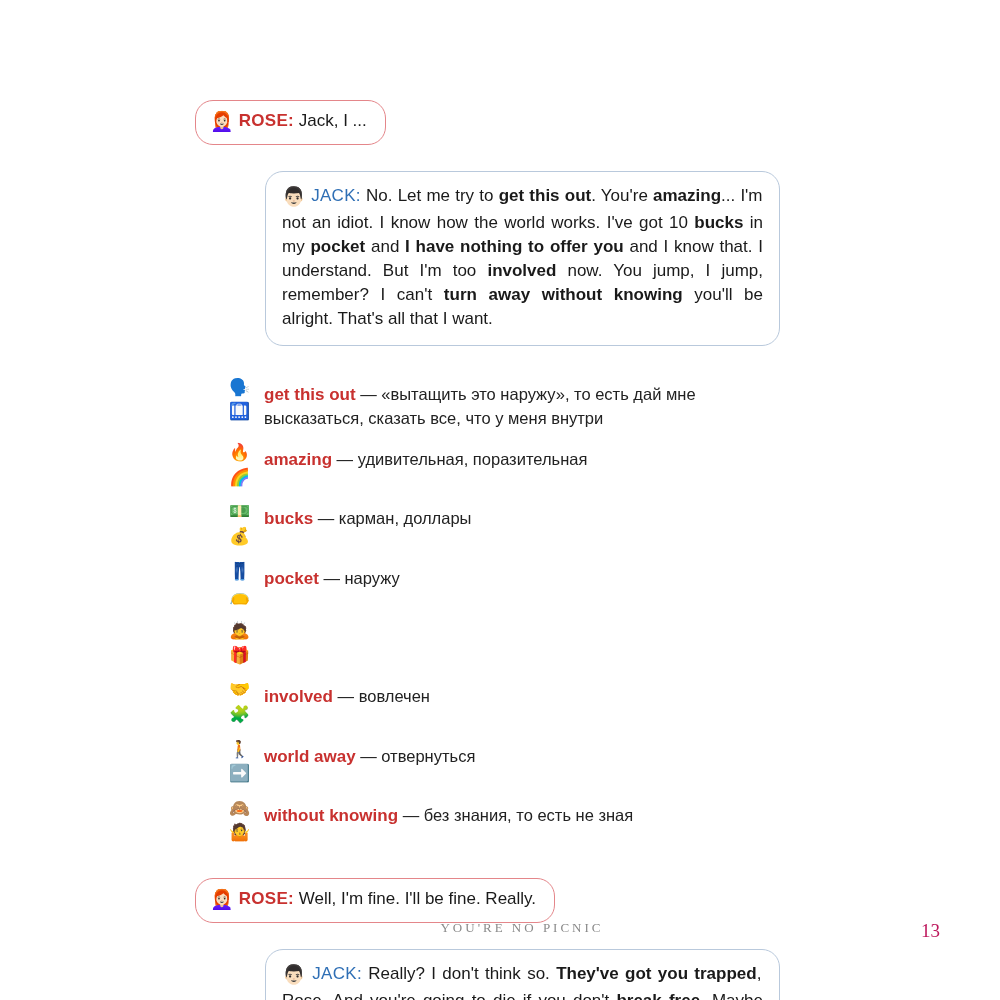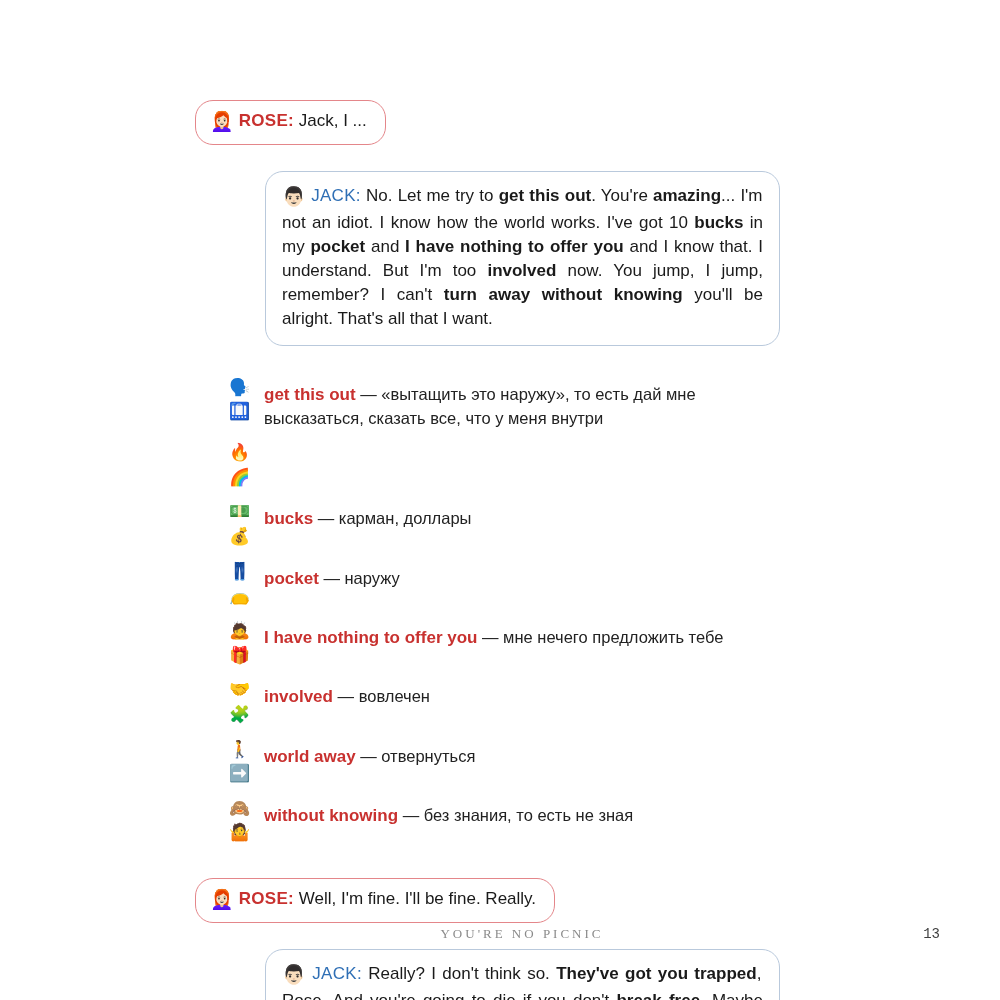--- a/index.html
+++ b/index.html
@@ -109,23 +109,23 @@
   .footer-title {
     flex: 1;
     text-align: center;
     color: #8a8a8a;
     font-size: 13px;
     letter-spacing: 3px;
     font-family: "Liberation Serif", serif;
     padding-left: 120px;
   }
   .footer-page {
-    color: #404040;
-    font-size: 14px;
-    font-family: Liberation Mono, monospace;
+    color: #be185d;
+    font-size: 19px;
+    font-family: Liberation Serif, serif;
     width: 60px;
     text-align: right;
   }
 </style>
 </head>
 <body>
 
 <div class="page">
 
   <div>
@@ -146,32 +146,32 @@
 
   <div class="spacer-30"></div>
 
   <div class="gloss">
       <div class="gloss-row">
         <div class="gloss-icons">🗣️🛄</div>
         <div class="gloss-text"><span class="term">get this out</span><span class="def"> — «вытащить это наружу», то есть дай мне высказаться, сказать все, что у меня внутри</span></div>
       </div>
       <div class="gloss-row">
         <div class="gloss-icons">🔥🌈</div>
+        <div class="gloss-text"><span class="term">amazing</span><span class="def"> — удивительная, поразительная</span></div>
       </div>
       <div class="gloss-row">
         <div class="gloss-icons">💵💰</div>
         <div class="gloss-text"><span class="term">bucks</span><span class="def"> — карман, доллары</span></div>
       </div>
       <div class="gloss-row">
         <div class="gloss-icons">👖👝</div>
         <div class="gloss-text"><span class="term">pocket</span><span class="def"> — наружу</span></div>
       </div>
       <div class="gloss-row">
         <div class="gloss-icons">🙇🎁</div>
-        <div class="gloss-text"><span class="term">I have nothing to offer you</span><span class="def"> — мне нечего предложить тебе</span></div>
       </div>
       <div class="gloss-row">
         <div class="gloss-icons">🤝🧩</div>
         <div class="gloss-text"><span class="term">involved</span><span class="def"> — вовлечен</span></div>
       </div>
       <div class="gloss-row">
         <div class="gloss-icons">🚶➡️</div>
         <div class="gloss-text"><span class="term">world away</span><span class="def"> — отвернуться</span></div>
       </div>
       <div class="gloss-row">

